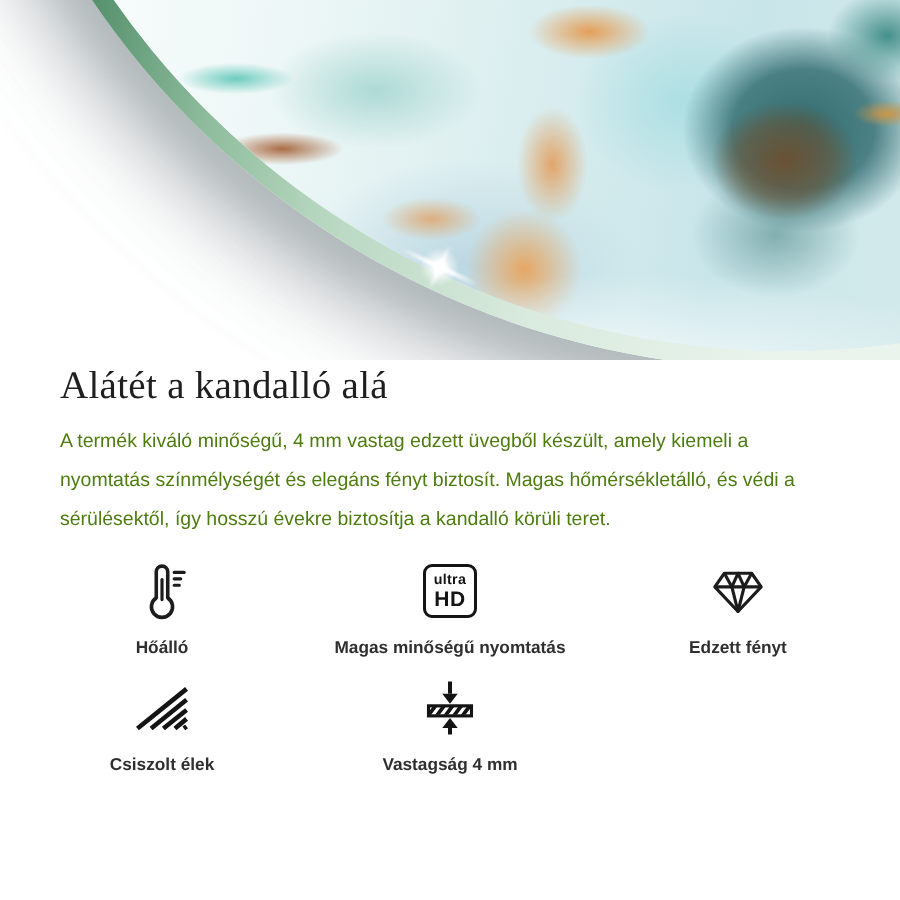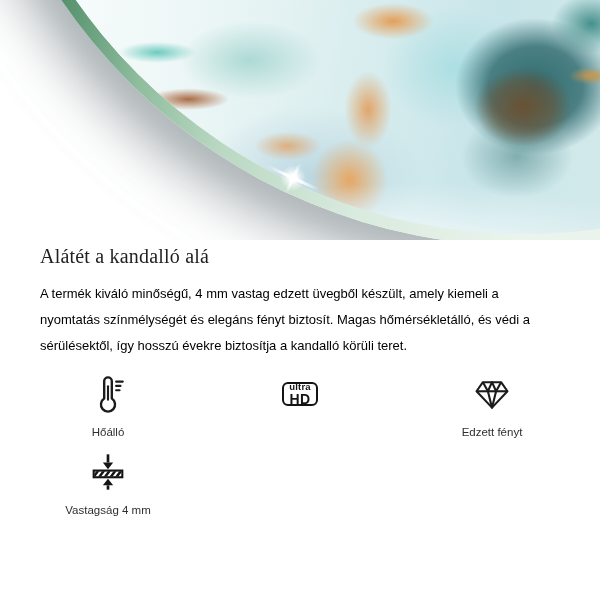--- a/index.html
+++ b/index.html
@@ -61,39 +61,39 @@
   .sparkle::after  { width:32px; height:2.5px; transform:translate(-50%,-50%) rotate(-65deg); }
   .sparkle .core {
     position:absolute; left:50%; top:50%; width:26px; height:26px; transform:translate(-50%,-50%);
     background:radial-gradient(circle, #ffffff 0 18%, rgba(255,255,255,0.5) 40%, rgba(255,255,255,0) 70%);
   }
 
   
   .title {
     margin:0 40px 0 40px;
     font-family:"Liberation Serif", serif; font-weight:400;
-    font-size:20px; line-height:33px; color:#1f1f1f;
+    font-size:26px; line-height:33px; color:#1f1f1f;
     letter-spacing:0.2px;
   }
   .desc {
     margin:8px 40px 0 40px; max-width:505px;
-    font-size:13px; line-height:26px; color:#000000;
+    font-size:13px; line-height:26px; color:#4d7c0f;
   }
 
   
   .features {
     margin-top:12px; padding:0 12px;
     display:grid; grid-template-columns:repeat(3, 1fr); row-gap:10px;
   }
   .feature { display:flex; flex-direction:column; align-items:center; }
   .ficon { height:46px; display:flex; align-items:center; justify-content:center; }
-  .flabel { margin-top:9px; font-size:11.5px; line-height:13px; color:#2f2f2f; text-align:right; }
+  .flabel { margin-top:9px; font-size:11.5px; line-height:13px; color:#2f2f2f; text-align:right;font-weight:bold; }
 
   .uhd {
-    width:36px; height:24px; box-sizing:border-box;
+    width:36px; height:36px; box-sizing:border-box;
     border:2.6px solid #141414; border-radius:6px;
     display:flex; flex-direction:column; align-items:center; justify-content:center;
     color:#141414;
   }
   .uhd-top { font-size:9.5px; font-weight:700; line-height:10px; letter-spacing:0.2px; }
   .uhd-bottom { font-size:14px; font-weight:800; line-height:14px; letter-spacing:0.3px; }
 
   svg.icon { display:block; }
 </style>
 </head>
@@ -129,35 +129,48 @@
     <div class="flabel">Hőálló</div>
   </div>
 
   <div class="feature">
     <div class="ficon">
       <div class="uhd">
         <span class="uhd-top">ultra</span>
         <span class="uhd-bottom">HD</span>
       </div>
     </div>
+    <div class="flabel">Magas minőségű nyomtatás</div>
   </div>
 
 
   <div class="feature">
     <div class="ficon">
       <svg class="icon" viewBox="0 0 48 44" width="44" height="40" fill="none" stroke="#1c1c1c" stroke-width="2.3" stroke-linejoin="round">
         <path d="M14 9 H34 L41 19 L24 37 L7 19 Z"></path>
         <path d="M7 19 H41"></path>
         <path d="M14 9 L19.5 19 L24 9 L28.5 19 L34 9"></path>
         <path d="M19.5 19 L24 37 L28.5 19"></path>
       </svg>
     </div>
     <div class="flabel">Edzett fényt</div>
   </div>
 
+  <div class="feature">
+    <div class="ficon">
+      <svg class="icon" viewBox="0 0 44 44" width="40" height="40" fill="none" stroke="#141414" stroke-width="3.4">
+        <path d="M4 37 L40 8"></path>
+        <path d="M14 37 L40 16"></path>
+        <path d="M23 37 L40 23.5"></path>
+        <path d="M31.5 37 L40 30"></path>
+        <path d="M38 37 L40 35.5"></path>
+      </svg>
+    </div>
+    <div class="flabel">Csiszolt élek</div>
+  </div>
 
   <div class="feature">
     <div class="ficon">
       <svg class="icon" viewBox="0 0 44 44" width="42" height="42">
         <defs>
             <clipPath id="barclip">
               <rect x="7.8" y="21.2" width="28.4" height="5.6"></rect>
             </clipPath>
           </defs>
         <rect x="7" y="20.5" width="30" height="7" fill="none" stroke="#141414" stroke-width="2.2"></rect>

